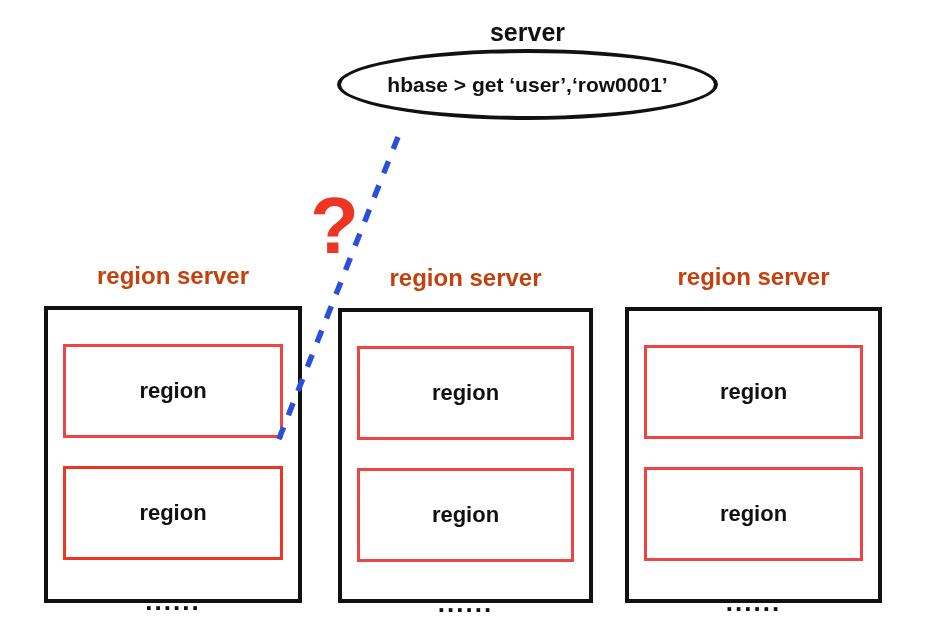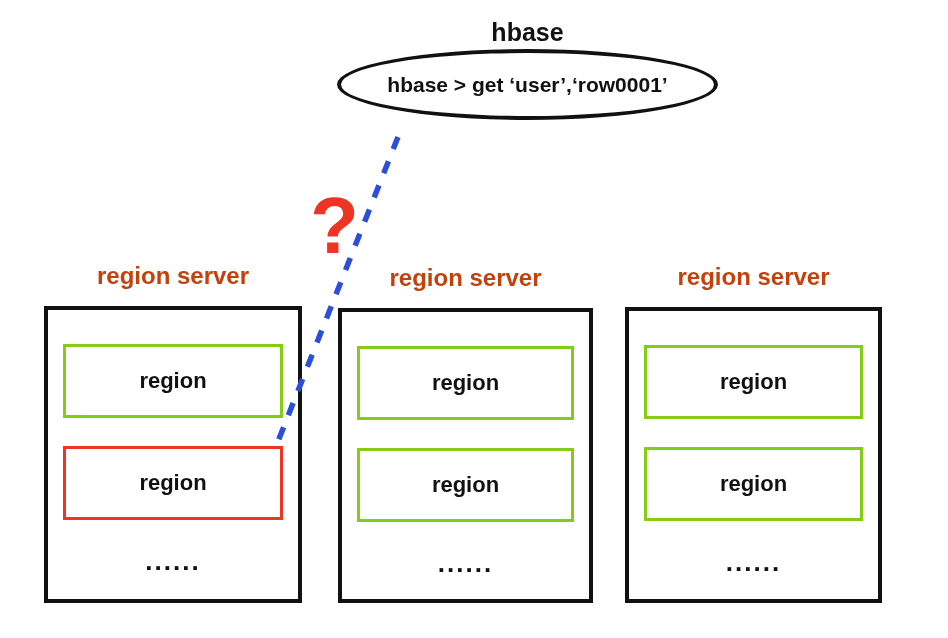--- a/index.html
+++ b/index.html
@@ -82,22 +82,22 @@
     top: -48px;
     left: -18px;
     right: -18px;
     text-align: center;
     font-size: 24px;
     font-weight: bold;
     white-space: nowrap;
     color: #c2410c;
   }
   .region-box {
-    height: 74px;
-    border: 3px solid #84cc16;
+    height: 94px;
+    border: 3px solid #ef4444;
     box-sizing: border-box;
     margin: 0 1px 28px 1px;
     display: flex;
     align-items: center;
     justify-content: center;
     background: #ffffff;
     text-align: right;
   }
   .region-box.highlight {
     border-color: #ee3524;
@@ -119,21 +119,21 @@
 </style>
 </head>
 <body>
 
 <div class="canvas">
 
   <svg class="overlay" width="948" height="638" viewBox="0 0 948 638">
     <line x1="398" y1="137" x2="277" y2="444" stroke="#2b4fdb" stroke-width="5.5" stroke-dasharray="13 13" stroke-linecap="butt"></line>
   </svg>
 
-  <div class="client-label">hbase</div>
+  <div class="client-label">server</div>
 
   <div class="client-ellipse">
     <span>hbase &gt; get ‘user’,‘row0001’</span>
   </div>
 
   <div class="qmark">?</div>
 
   <div class="server-box" style="left:44px; top:306px; width:222px; height:255px;">
     <div class="server-label">region server</div>
     <div class="region-box">

